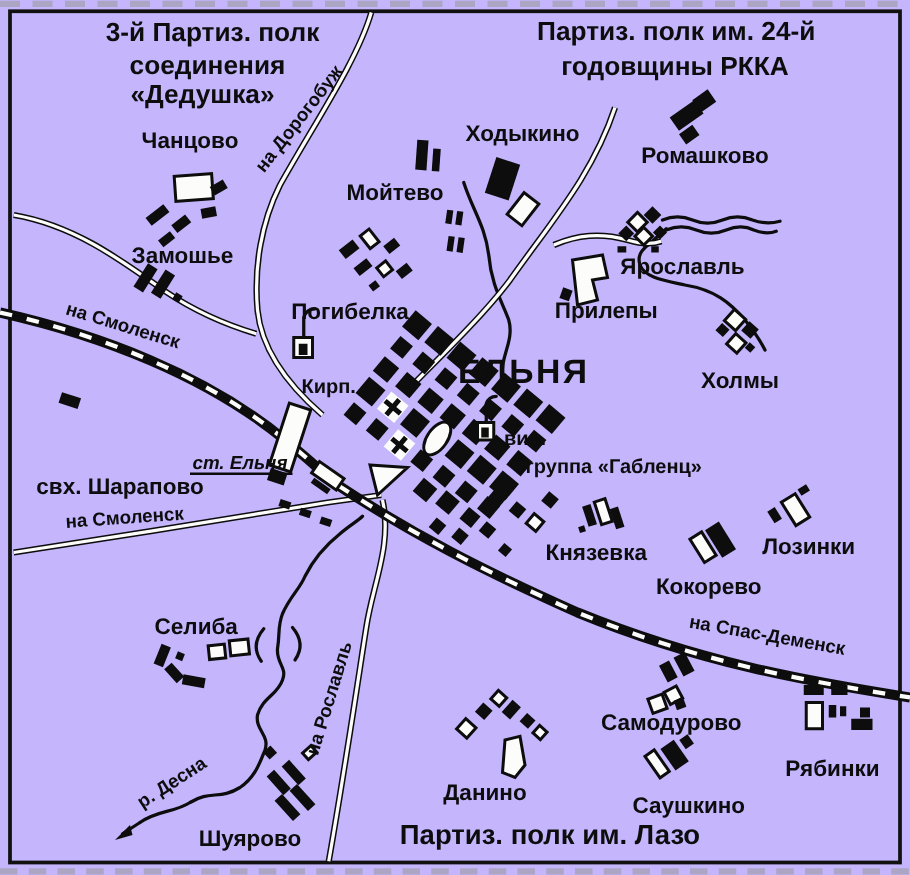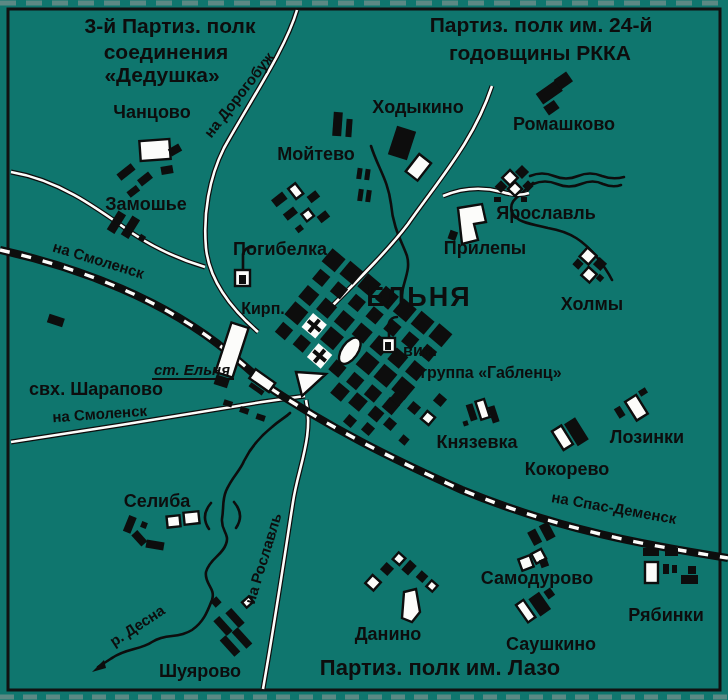--- a/index.html
+++ b/index.html
@@ -1,16 +1,16 @@
 <!DOCTYPE html>
 <html><head>
 <meta charset="utf-8">
 <style>
   html,body{margin:0;padding:0;background:#e8e8e4;}
-  #stage{position:relative;width:728px;height:700px;background:#0f766e;overflow:hidden;
+  #stage{position:relative;width:728px;height:700px;background:#c4b5fd;overflow:hidden;
          font-family:"Liberation Sans",sans-serif;}
   svg{position:absolute;left:0;top:0;}
   text{font-family:"Liberation Sans",sans-serif;font-weight:bold;fill:#0d0d0d;}
   .t-title{font-size:21px;}
   .t-title-bottom{font-size:22px;}
   .t-city{font-size:27px;letter-spacing:2px;}
   .t-village{font-size:18px;}
   .t-road{font-size:15px;}
   .t-poi{font-size:16px;}
   .t-sovkhoz{font-size:18px;}

